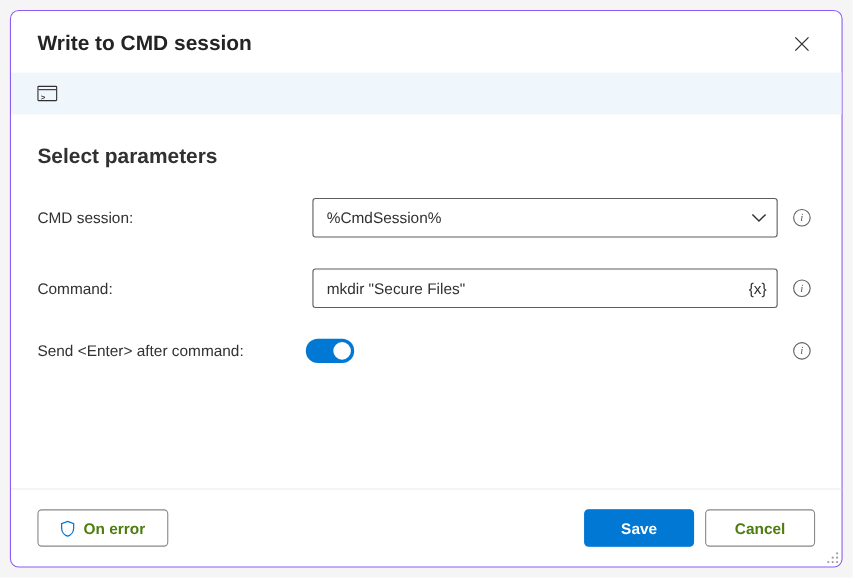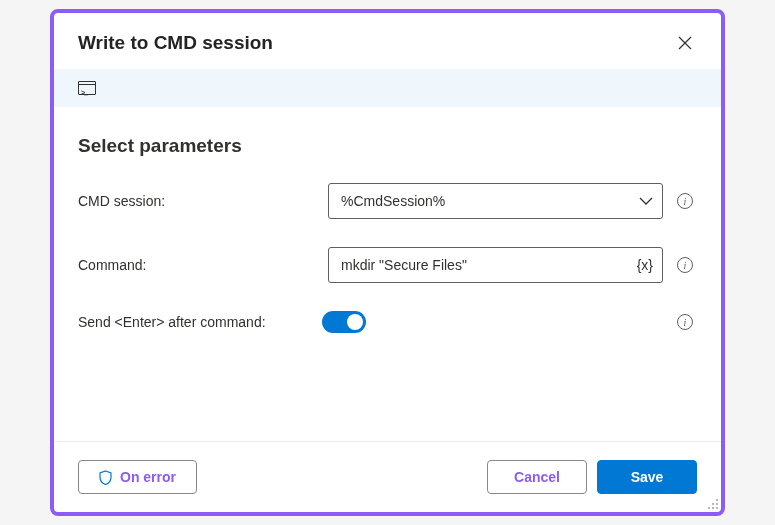--- a/index.html
+++ b/index.html
@@ -12,24 +12,24 @@
       font-size: 14px;
       color: #323130;
       background: #f5f5f5;
       display: flex;
       align-items: center;
       justify-content: center;
       width: 775px;
       height: 525px;
     }
     .dialog {
-      width: 675px;
+      width: 757px;
       height: 507px;
       background: #fff;
-      border: 4px solid #8b5cf6;
+      border: 1px solid #8b5cf6;
       border-radius: 8px;
       display: flex;
       flex-direction: column;
       position: relative;
     }
     .header {
       display: flex;
       align-items: center;
       justify-content: space-between;
       padding: 18px 24px 14px 24px;
@@ -201,21 +201,21 @@
       border-radius: 4px;
       font-size: 14px;
       font-family: inherit;
       font-weight: 600;
       cursor: pointer;
       display: inline-flex;
       align-items: center;
       gap: 8px;
       background: #fff;
       border: 1px solid #8a8886;
-      color: #8b5cf6;
+      color: #4d7c0f;
     }
     .btn-primary {
       background: #0078d4;
       border-color: #0078d4;
       color: #fff;
       min-width: 100px;
       justify-content: center;
     }
     .btn-secondary {
       min-width: 100px;
@@ -298,22 +298,22 @@
   </div>
 
   <div class="footer">
     <button class="btn">
       <svg class="shield-icon" width="13" height="15" viewBox="0 0 13 15">
         <path d="M6.5 1 L12 3 L12 7 C12 10.5 9.5 13.5 6.5 14.5 C3.5 13.5 1 10.5 1 7 L1 3 Z" stroke="#0078d4" stroke-width="1.2" fill="none"></path>
       </svg>
       <span>On error</span>
     </button>
     <div class="footer-right">
+      <button class="btn btn-primary">Save</button>
       <button class="btn btn-secondary">Cancel</button>
-      <button class="btn btn-primary">Save</button>
     </div>
   </div>
 
   <svg class="resize-grip" width="12" height="12" viewBox="0 0 12 12">
     <circle cx="10" cy="2" r="1" fill="#a19f9d"></circle>
     <circle cx="6" cy="6" r="1" fill="#a19f9d"></circle>
     <circle cx="10" cy="6" r="1" fill="#a19f9d"></circle>
     <circle cx="2" cy="10" r="1" fill="#a19f9d"></circle>
     <circle cx="6" cy="10" r="1" fill="#a19f9d"></circle>
     <circle cx="10" cy="10" r="1" fill="#a19f9d"></circle>

